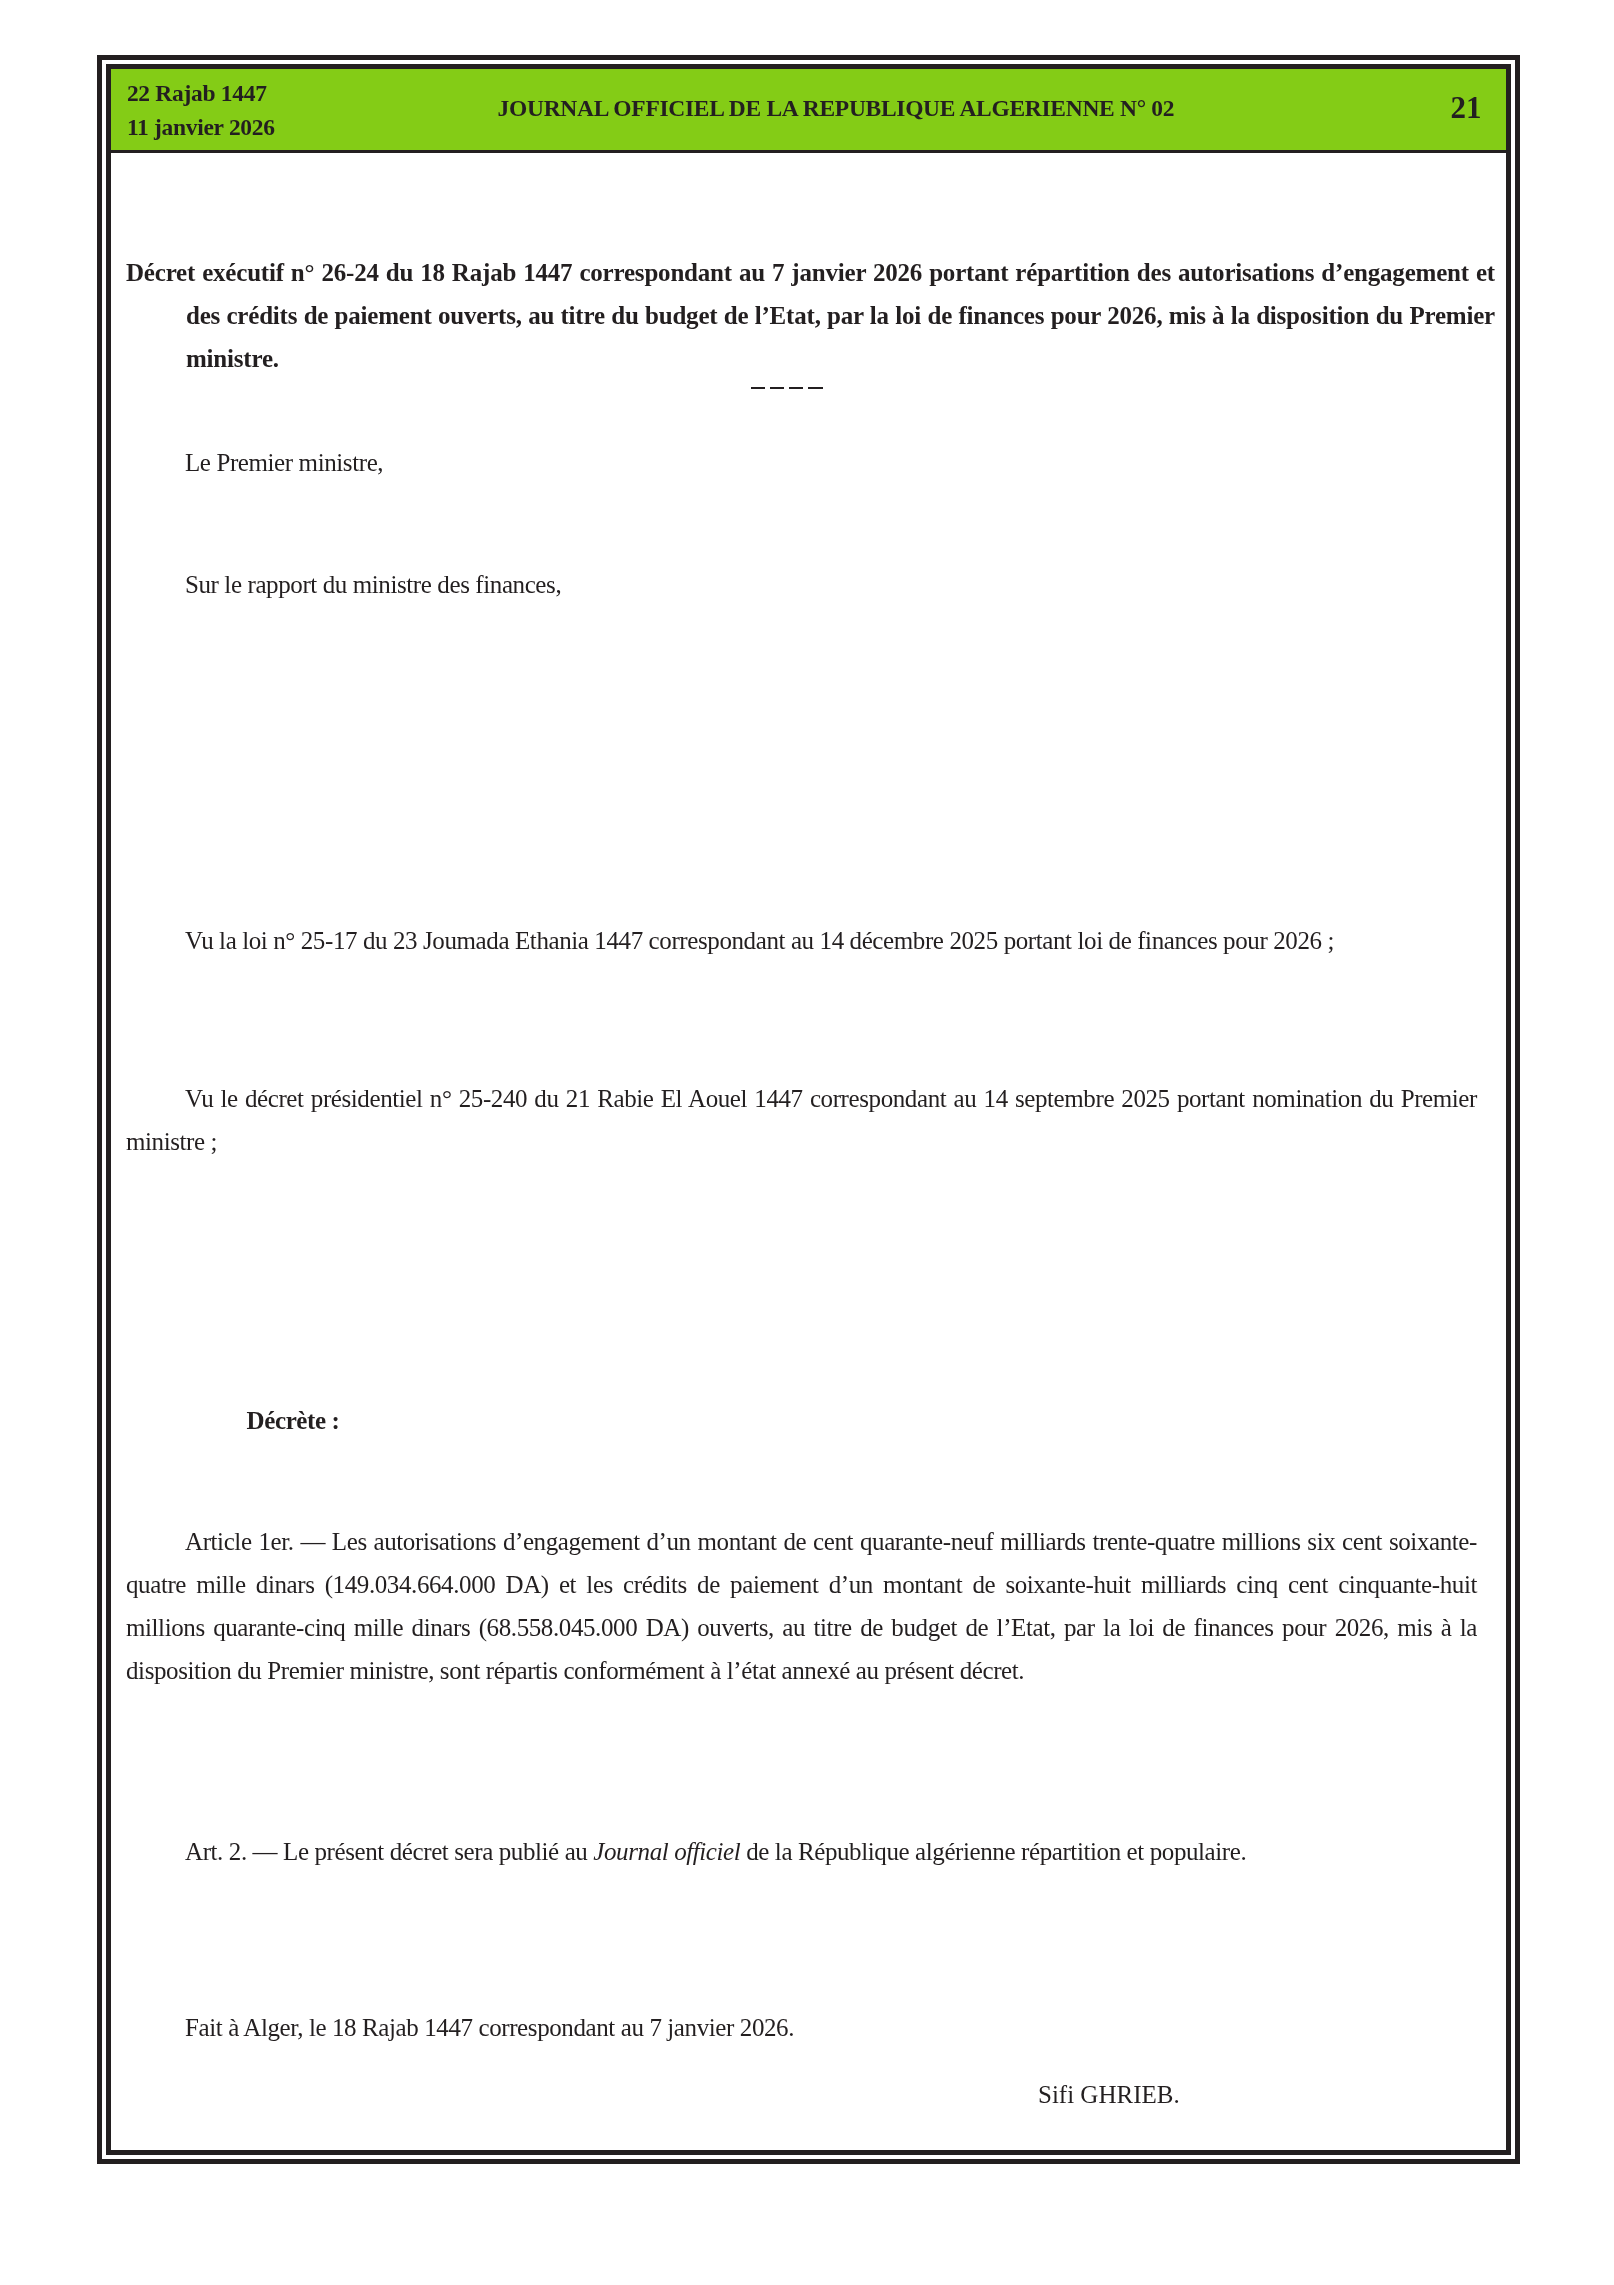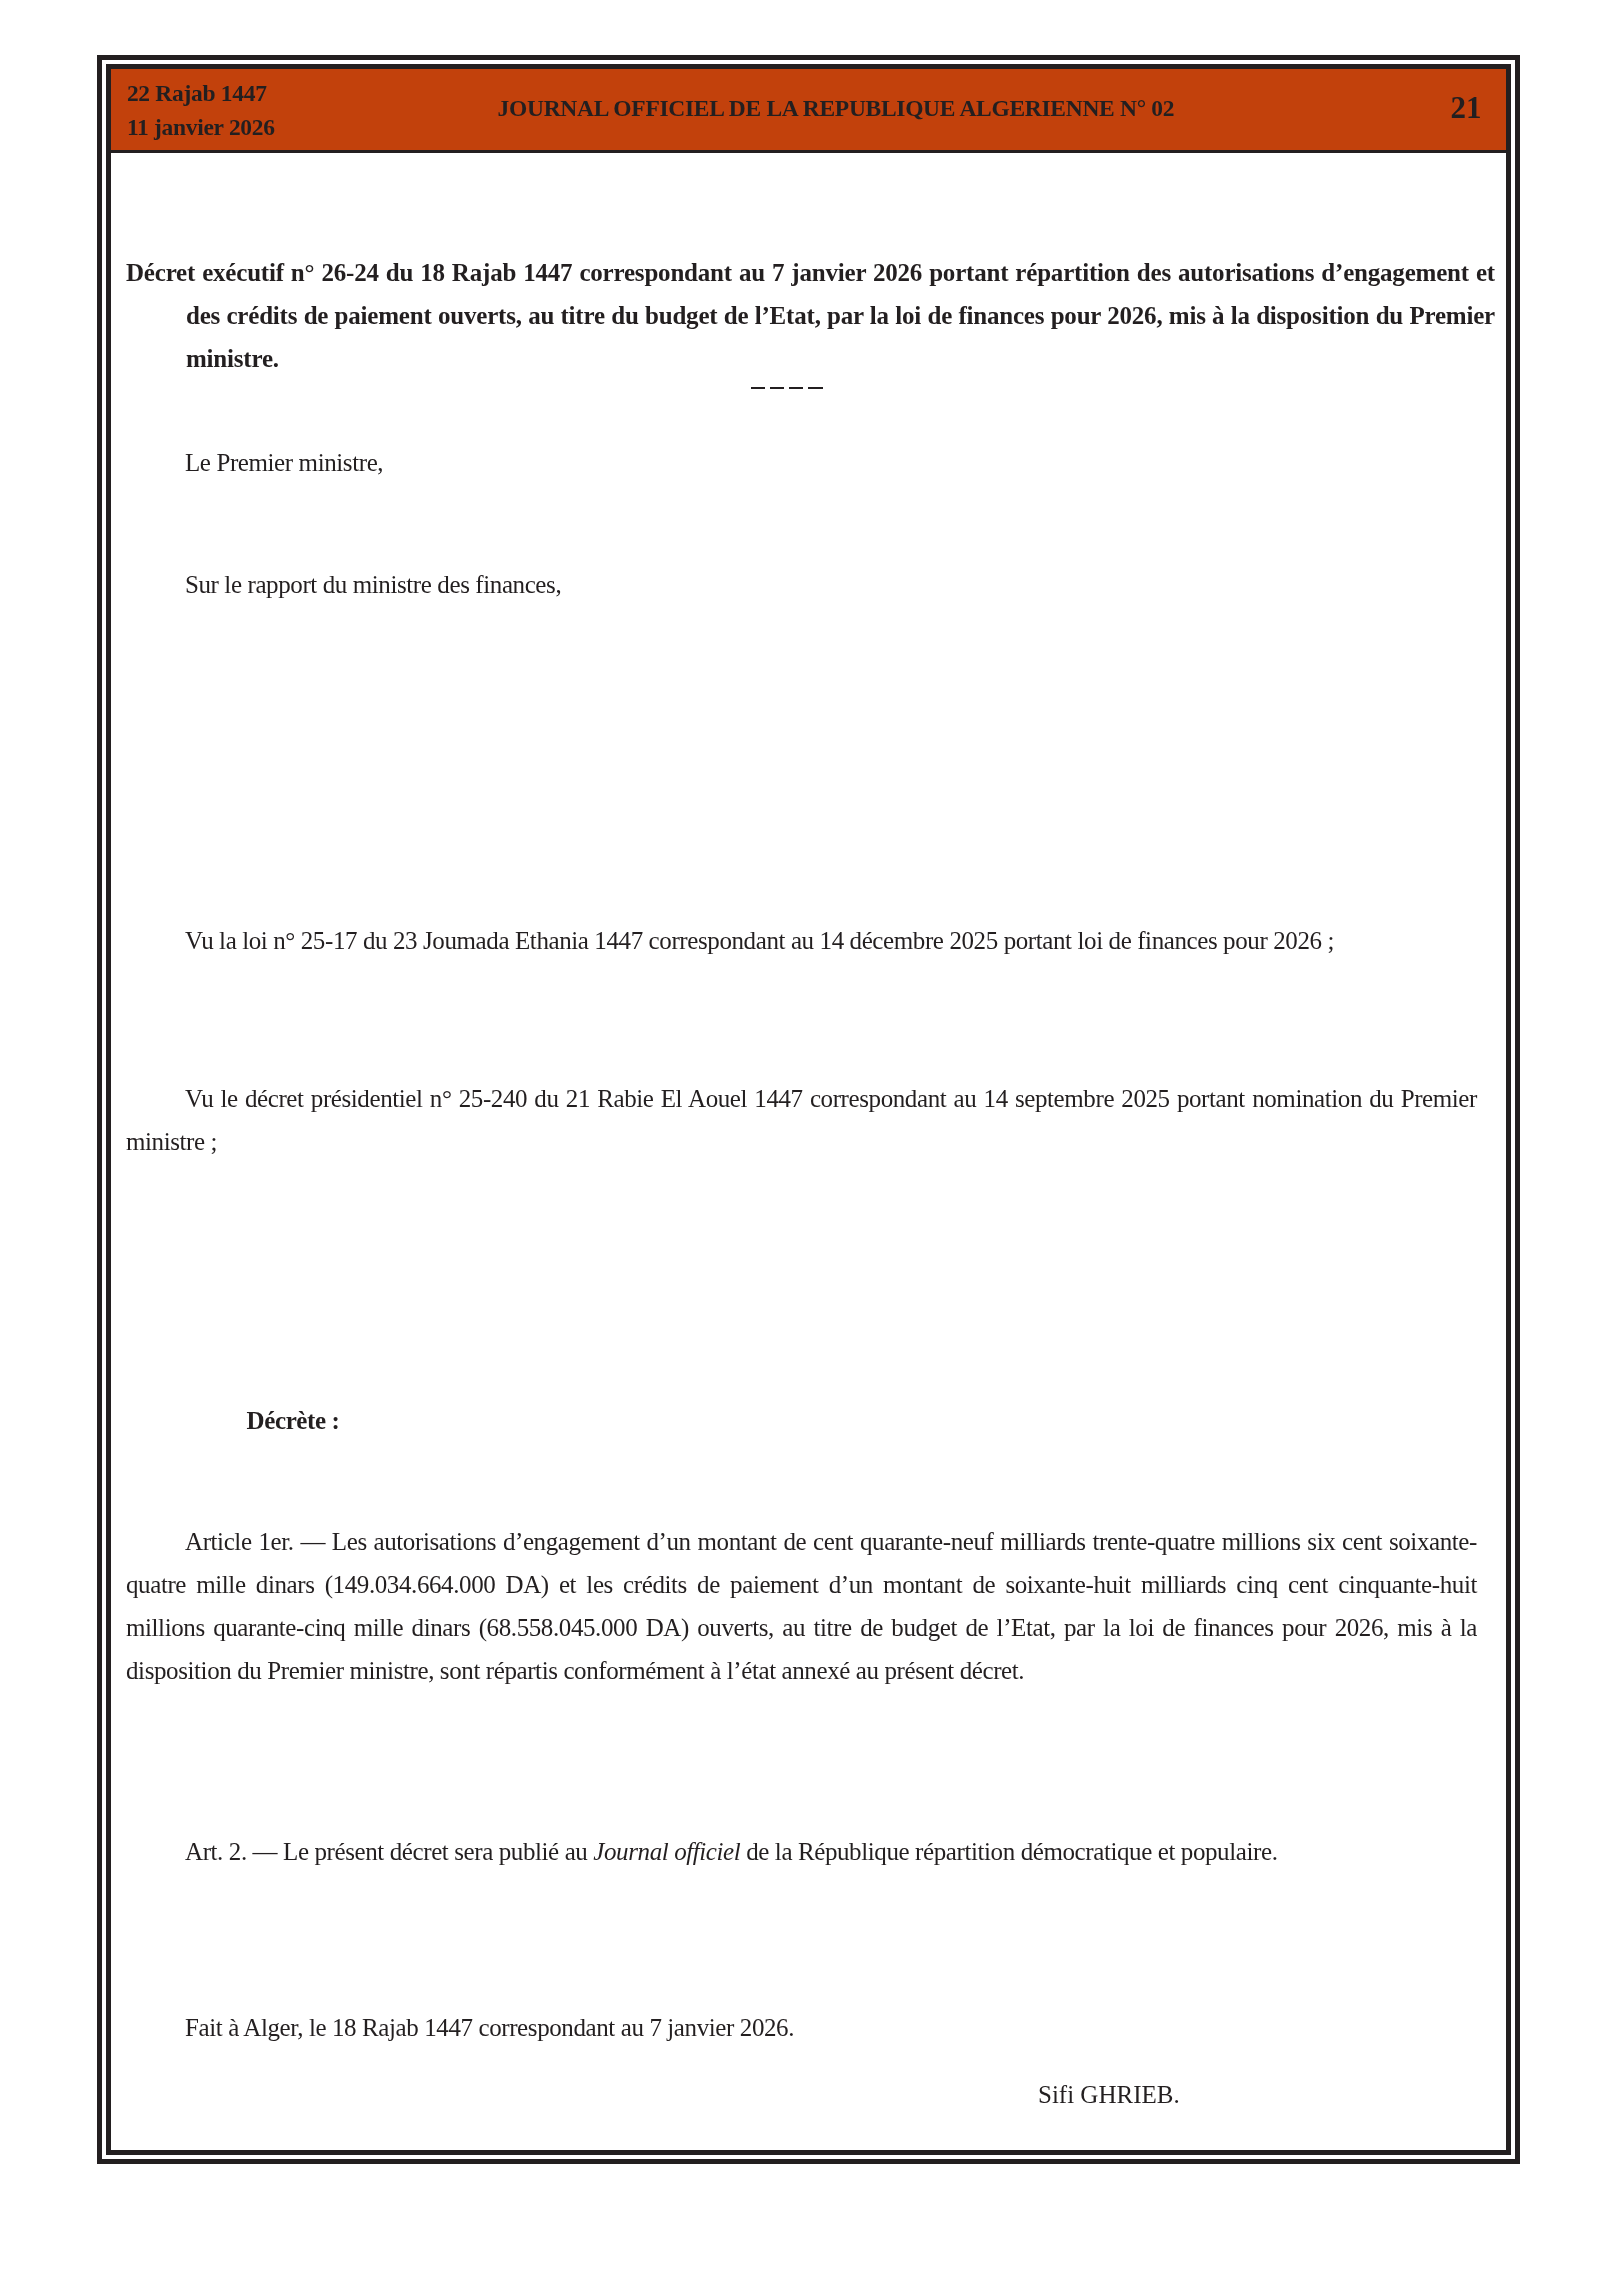--- a/index.html
+++ b/index.html
@@ -34,21 +34,21 @@
       border: 5.4px solid #231f20;
       box-sizing: border-box;
       background: #ffffff;
     }
     .header {
       position: absolute;
       left: 0;
       top: 0;
       right: 0;
       height: 84px;
-      background: #c2410c;
+      background: #84cc16;
       border-bottom: 3.6px solid #231f20;
       box-sizing: border-box;
     }
     .header-date {
       position: absolute;
       left: 16.3px;
       top: 7.2px;
       font-weight: bold;
       font-size: 23.5px;
       line-height: 34px;
@@ -164,21 +164,21 @@
 
       <div class="p indent" style="top:766px;">Vu la loi n° 25-17 du 23 Joumada Ethania 1447 correspondant au 14 décembre 2025 portant loi de finances pour 2026 ;</div>
 
       <div class="p indent" style="top:924px;">Vu le décret présidentiel n° 25-240 du 21 Rabie El Aouel 1447 correspondant au 14 septembre 2025 portant nomination du Premier ministre ;</div>
 
 
       <div class="p decrete single" style="top:1246px;">Décrète :</div>
 
       <div class="p indent" style="top:1367px;">Article 1er. — Les autorisations d’engagement d’un montant de cent quarante-neuf milliards trente-quatre millions six cent soixante-quatre mille dinars (149.034.664.000 DA) et les crédits de paiement d’un montant de soixante-huit milliards cinq cent cinquante-huit millions quarante-cinq mille dinars (68.558.045.000 DA) ouverts, au titre de budget de l’Etat, par la loi de finances pour 2026, mis à la disposition du Premier ministre, sont répartis conformément à l’état annexé au présent décret.</div>
 
-      <div class="p indent single" style="top:1677px;"><span>Art. 2. — Le présent décret sera publié au </span><em>Journal officiel</em><span> de la République répartition démocratique et populaire.</span></div>
+      <div class="p indent single" style="top:1677px;"><span>Art. 2. — Le présent décret sera publié au </span><em>Journal officiel</em><span> de la République algérienne répartition et populaire.</span></div>
 
       <div class="p indent single" style="top:1835px;margin-top:18px;">Fait à Alger, le 18 Rajab 1447 correspondant au 7 janvier 2026.</div>
     </div>
 
   </div>
 </div>
 
 <div class="signature">Sifi GHRIEB.</div>
 
 

